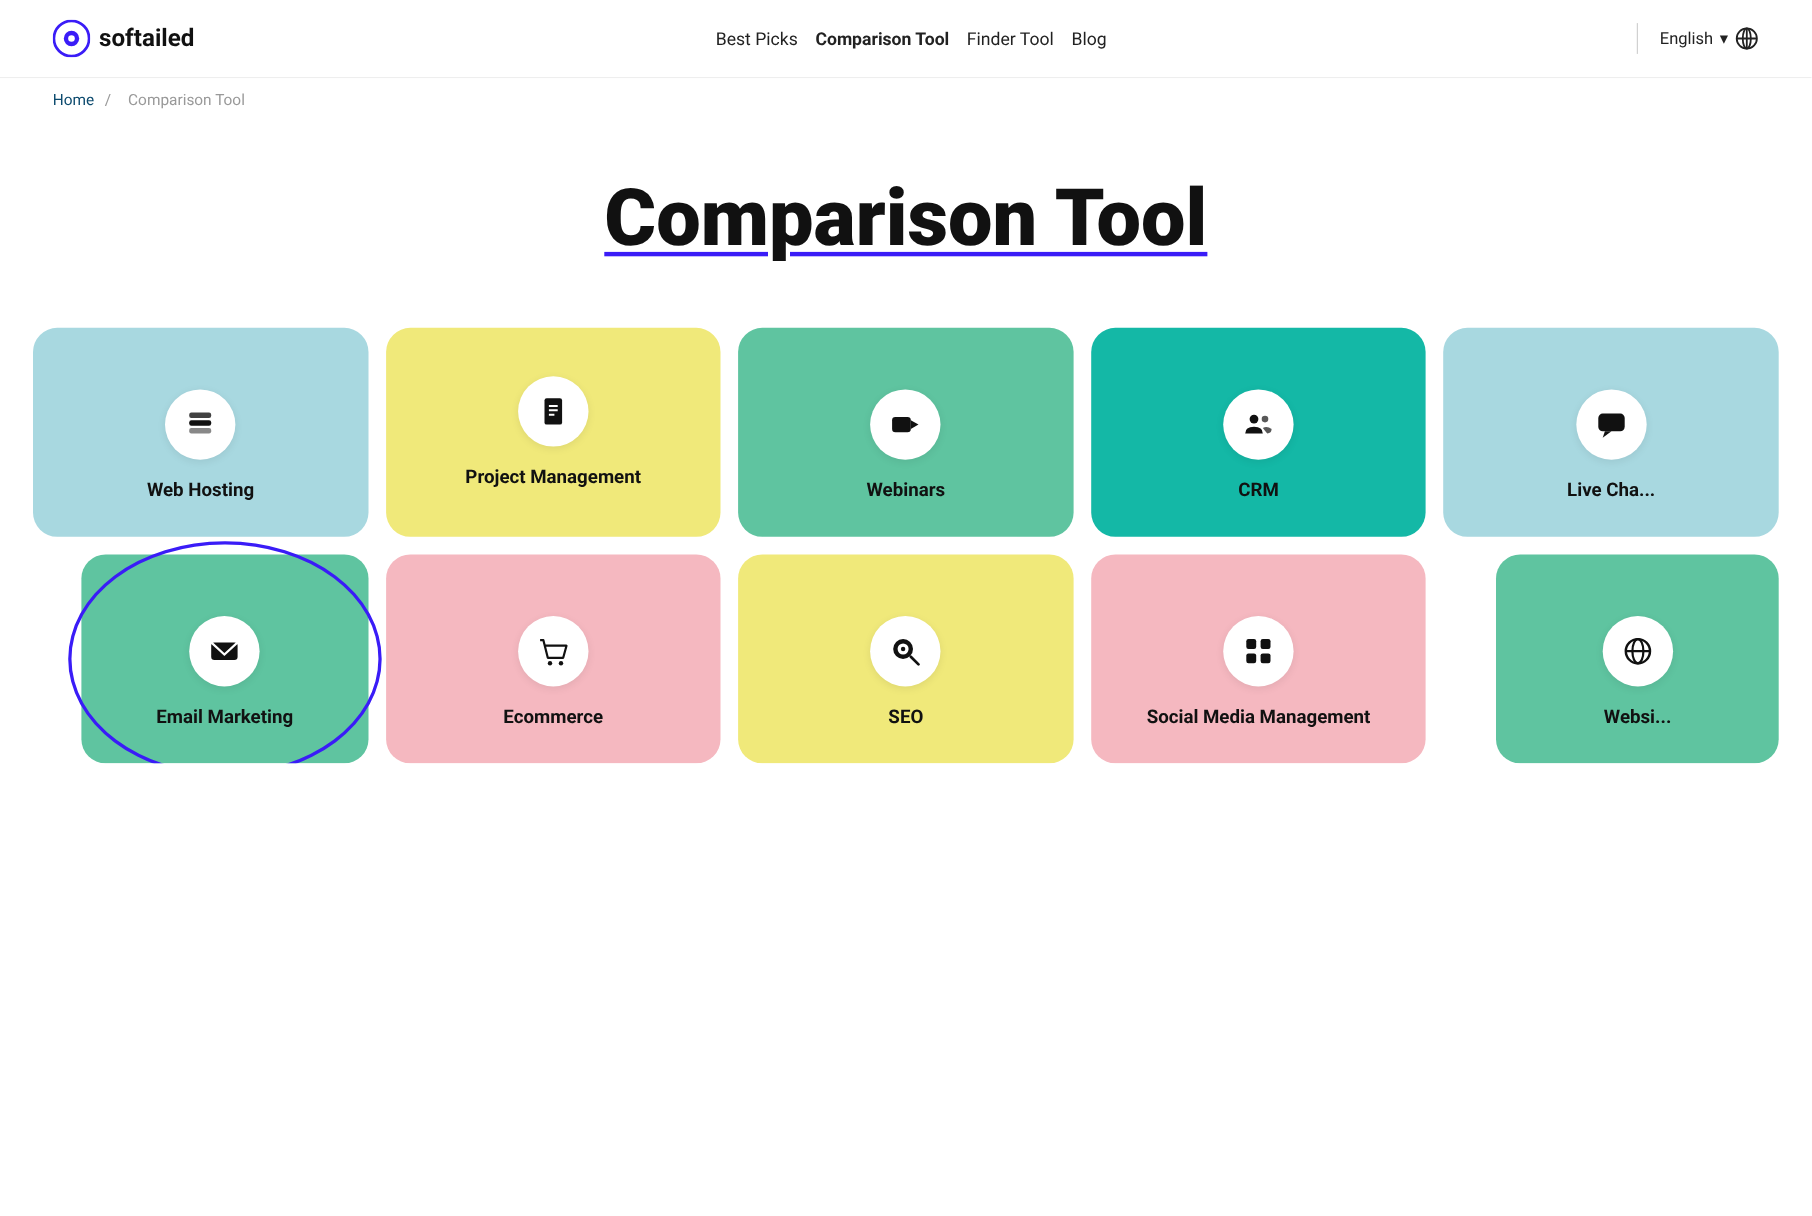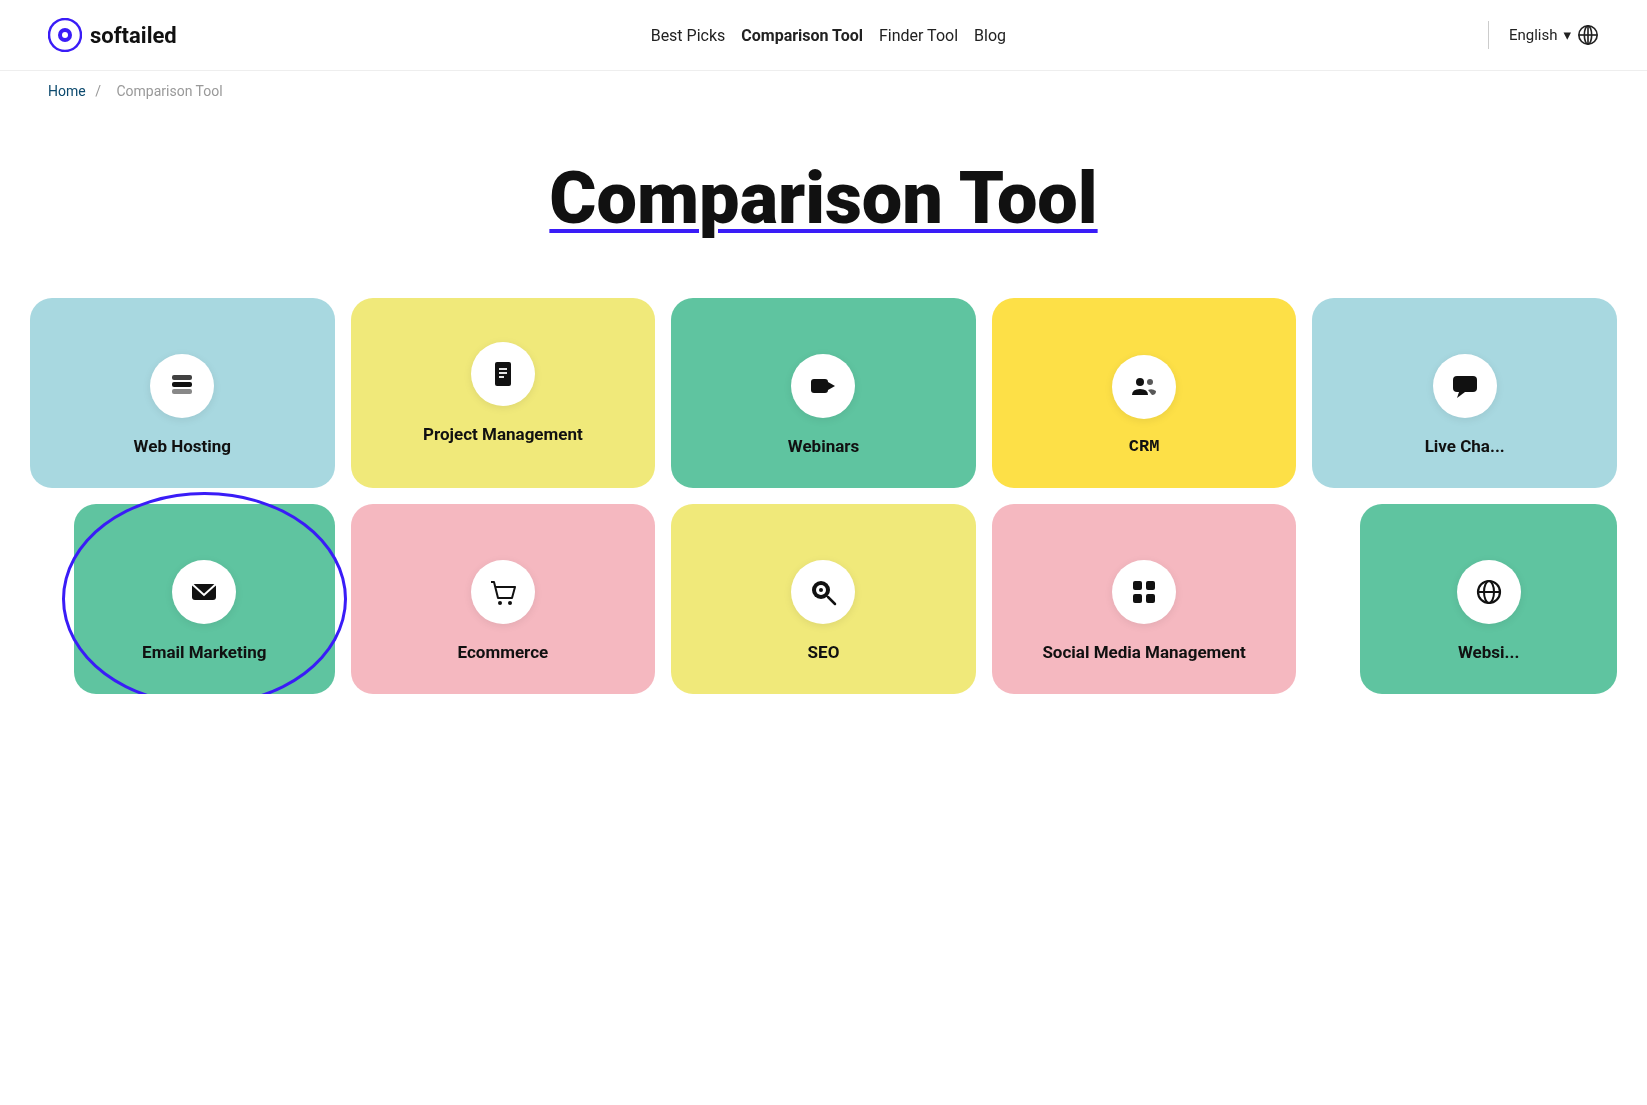--- a/index.html
+++ b/index.html
@@ -158,21 +158,21 @@
       font-size: 17px;
       font-weight: 700;
       color: #111;
       text-align: center;
     }
 
     
     .card-cyan    { background: #a8d8e0; }
     .card-yellow  { background: #f0e97a; justify-content: center; }
     .card-green   { background: #5fc4a0; }
-    .card-yellow2 { background: #fde047; font-family: Liberation Mono, monospace; }
+    .card-yellow2 { background: #14b8a6; }
     .card-cyan2   { background: #a8d8e0; }
 
     .card-green2  { background: #5fc4a0; margin-left: 44px; }
     .card-pink    { background: #f5b8c0; }
     .card-pink2   { background: #f5b8c0; }
     .card-yellow3 { background: #f0e97a; }
     .card-green3  { background: #5fc4a0; }
 
     
     .cards-row {

